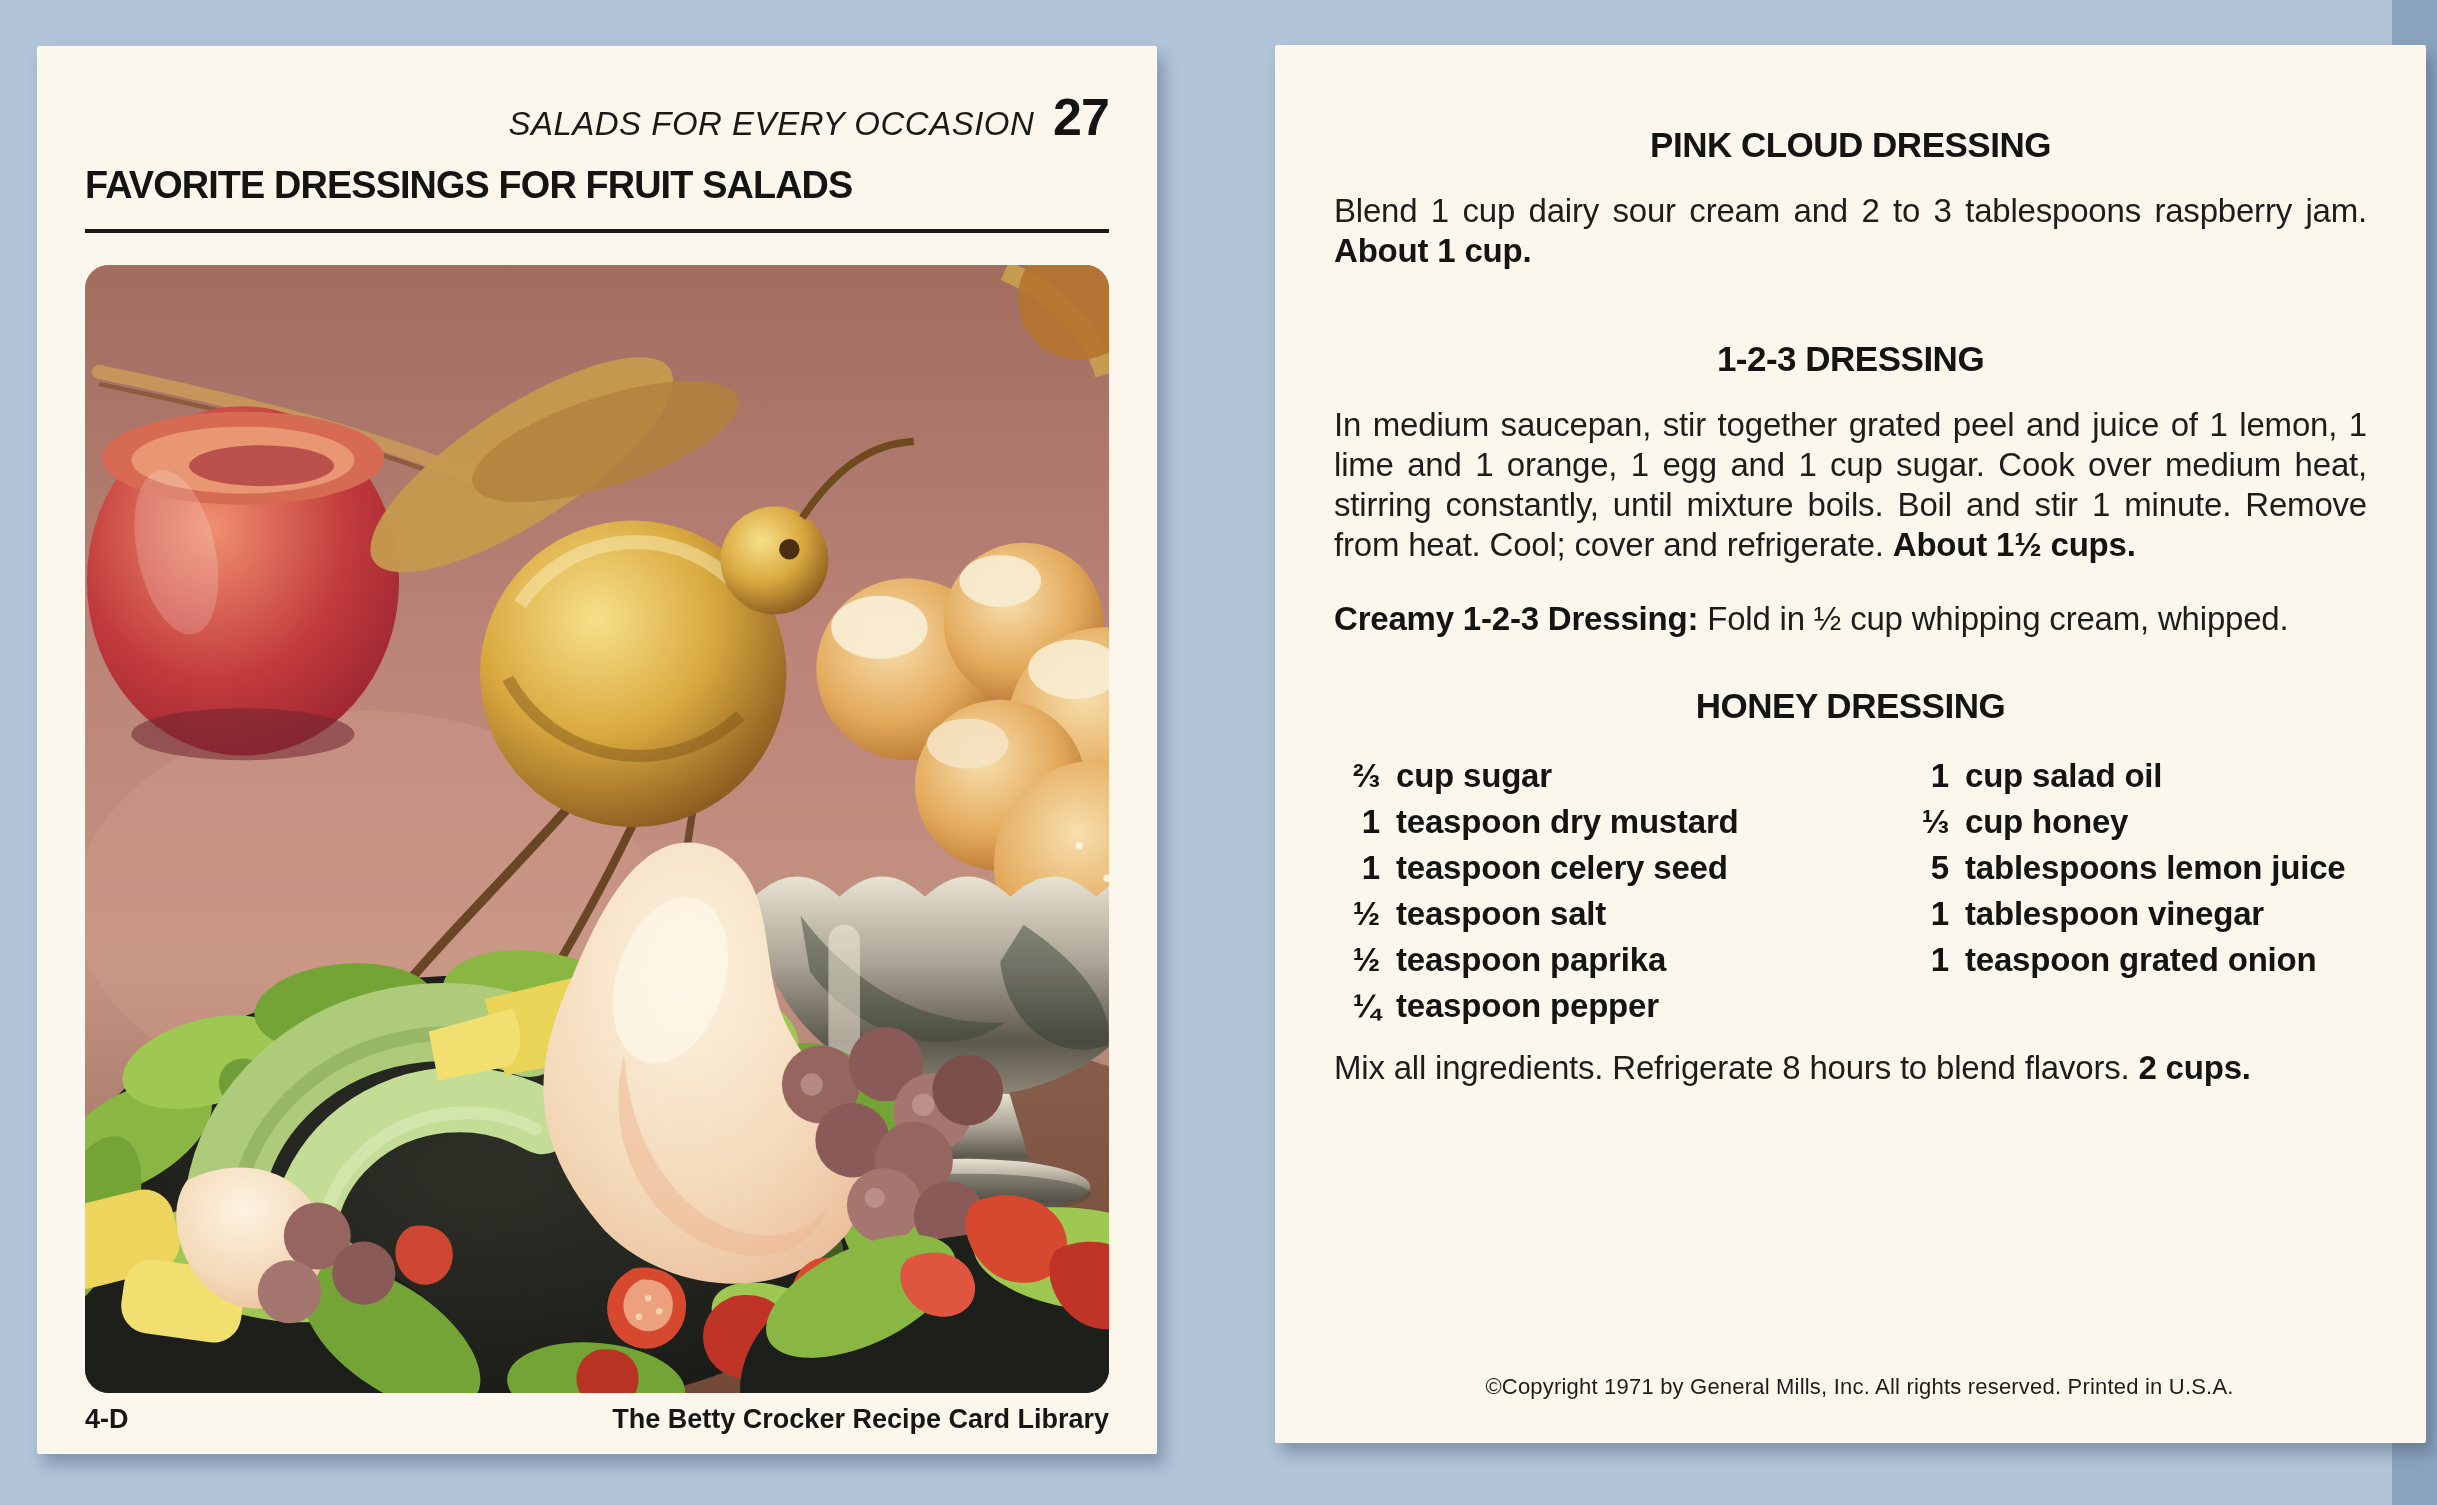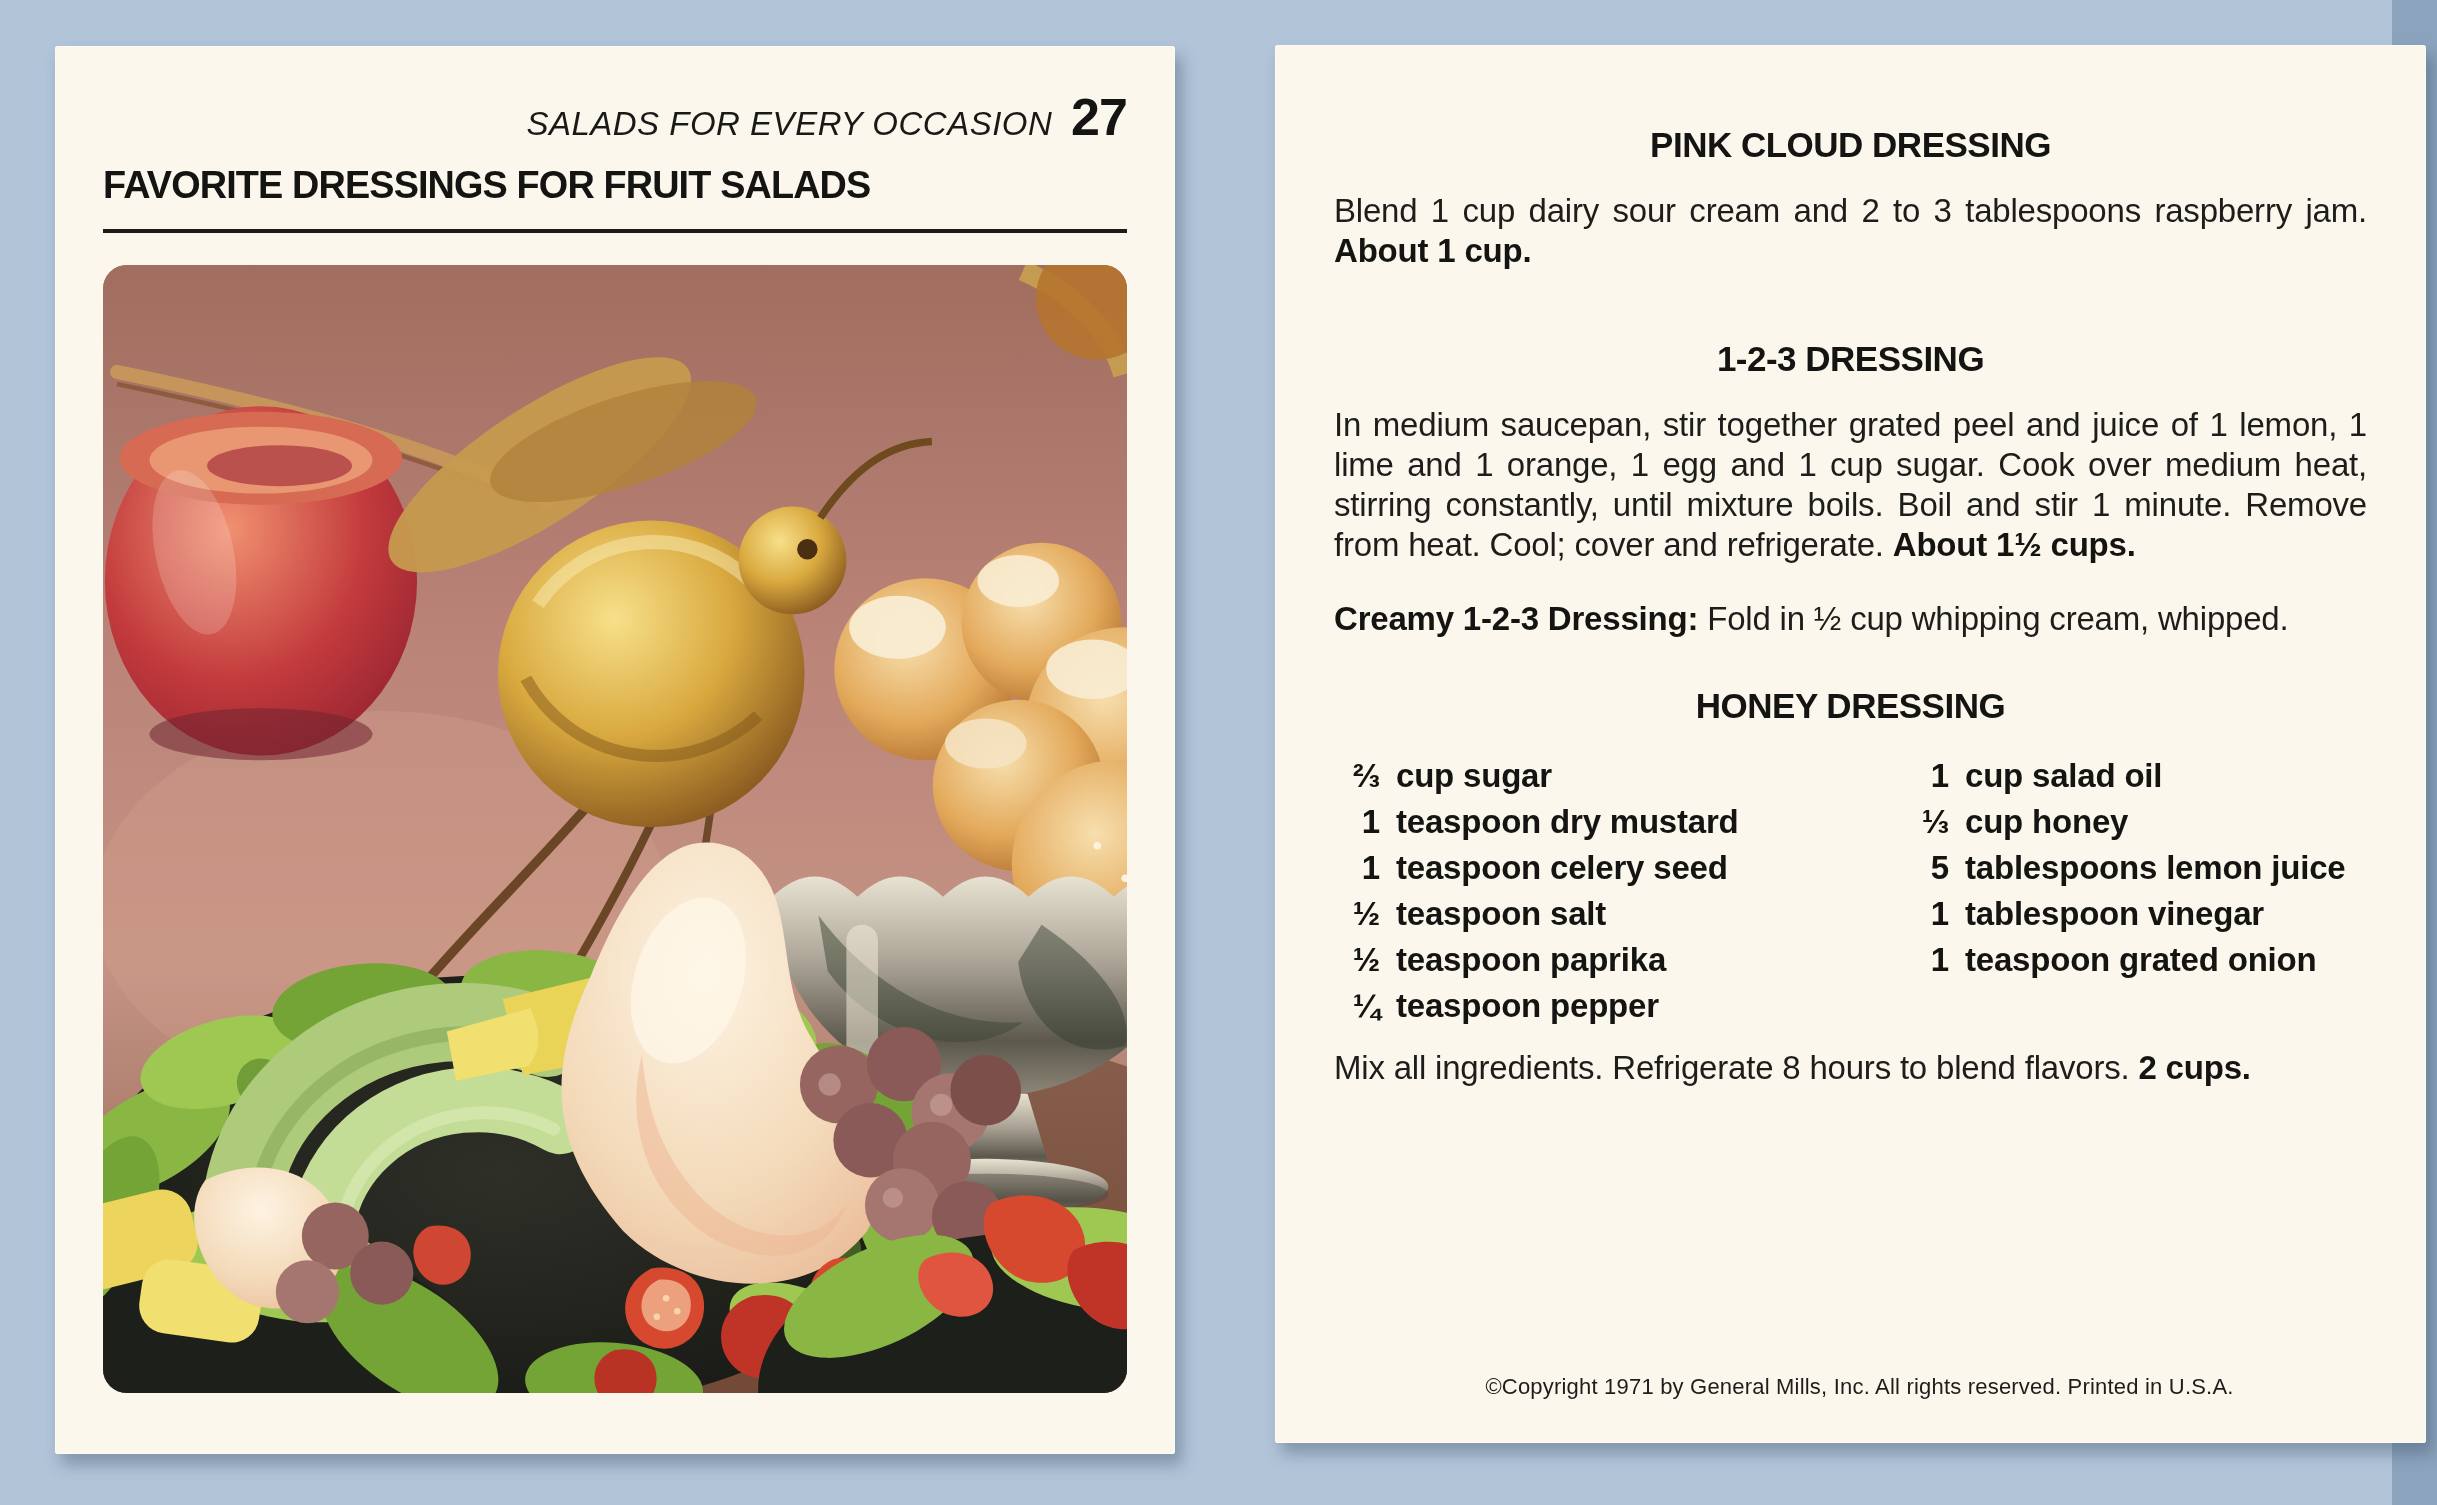--- a/index.html
+++ b/index.html
@@ -15,21 +15,21 @@
     position:absolute;top:0;right:0;width:46px;height:1505px;
     background:#8ca3bd;
   }
   .card{
     position:absolute;
     background:#fbf7ec;
     box-shadow:6.5px 10.2px 15px rgba(55,75,100,.38), 0 0 0 0.9px rgba(255,255,255,.55) inset;
     border-radius:2.8px;
   }
   
-  .card-front{left:55px;top:46px;width:1120px;height:1408px;padding:0;box-sizing:border-box;}
+  .card-front{left:37px;top:46px;width:1120px;height:1408px;padding:0;box-sizing:border-box;}
   .front-inner{padding:41px 48px 0 48px;}
   .front-header-row{
     display:flex;justify-content:flex-end;align-items:baseline;gap:18.6px;height:69px;
   }
   .series-title{
     font-style:italic;font-size:33px;letter-spacing:0.5px;color:#191917;
   }
   .card-number{
     font-weight:bold;font-size:52px;letter-spacing:-0.9px;color:#141412;
   }
@@ -280,20 +280,24 @@
           <ellipse cx="60" cy="-120" rx="120" ry="54" fill="#9fc853" transform="rotate(8 60 -120)"></ellipse>
           <ellipse cx="200" cy="-60" rx="100" ry="50" fill="#74a436" transform="rotate(30 200 -60)"></ellipse>
           <path d="M -60,-180 C -20,-200 30,-184 40,-148 C 50,-114 20,-88 -18,-96 C -56,-104 -80,-156 -60,-180 Z" fill="#d6492f"></path>
           <path d="M 30,-130 C 70,-150 120,-134 130,-98 C 140,-64 110,-38 72,-46 C 34,-54 10,-106 30,-130 Z" fill="#c03327"></path>
           <path d="M -130,-120 C -100,-136 -64,-124 -58,-96 C -52,-70 -76,-52 -104,-60 C -132,-68 -148,-104 -130,-120 Z" fill="#e05540"></path>
           <path d="M 120,-170 C 170,-190 220,-160 220,-115 C 220,-75 175,-55 135,-75 C 95,-95 85,-150 120,-170 Z" fill="url(#creamGrad)"></path>
         </g>
       </svg>
     </div>
 
+    <div class="front-footer">
+      <span>4-D</span>
+      <span>The Betty Crocker Recipe Card Library</span>
+    </div>
   </div>
 </div>
 
 <div class="card card-back">
 
   <div class="recipe-heading mt-h1">PINK CLOUD DRESSING</div>
   <p class="recipe-body mt-p1"><span>Blend 1 cup dairy sour cream and 2 to 3 tablespoons raspberry jam. </span><span class="bold">About 1 cup.</span></p>
 
   <div class="recipe-heading mt-h2">1-2-3 DRESSING</div>
   <p class="recipe-body mt-p2"><span>In medium saucepan, stir together grated peel and juice of 1 lemon, 1 lime and 1 orange, 1 egg and 1 cup sugar. Cook over medium heat, stirring constantly, until mixture boils. Boil and stir 1 minute. Remove from heat. Cool; cover and refrigerate. </span><span class="bold">About 1½ cups.</span></p>

